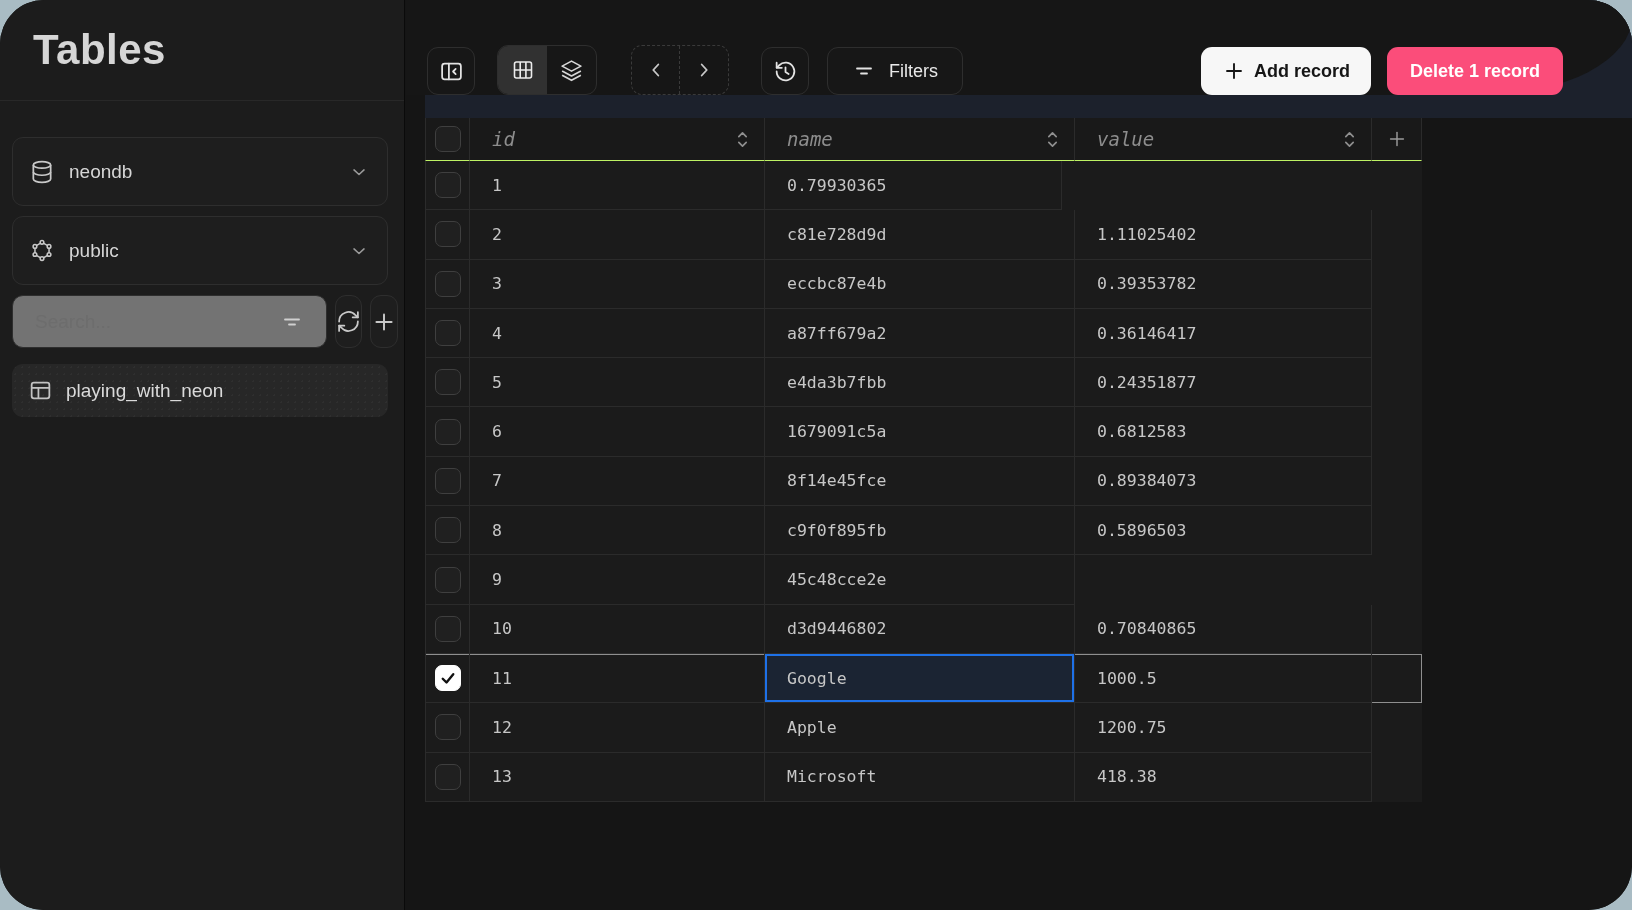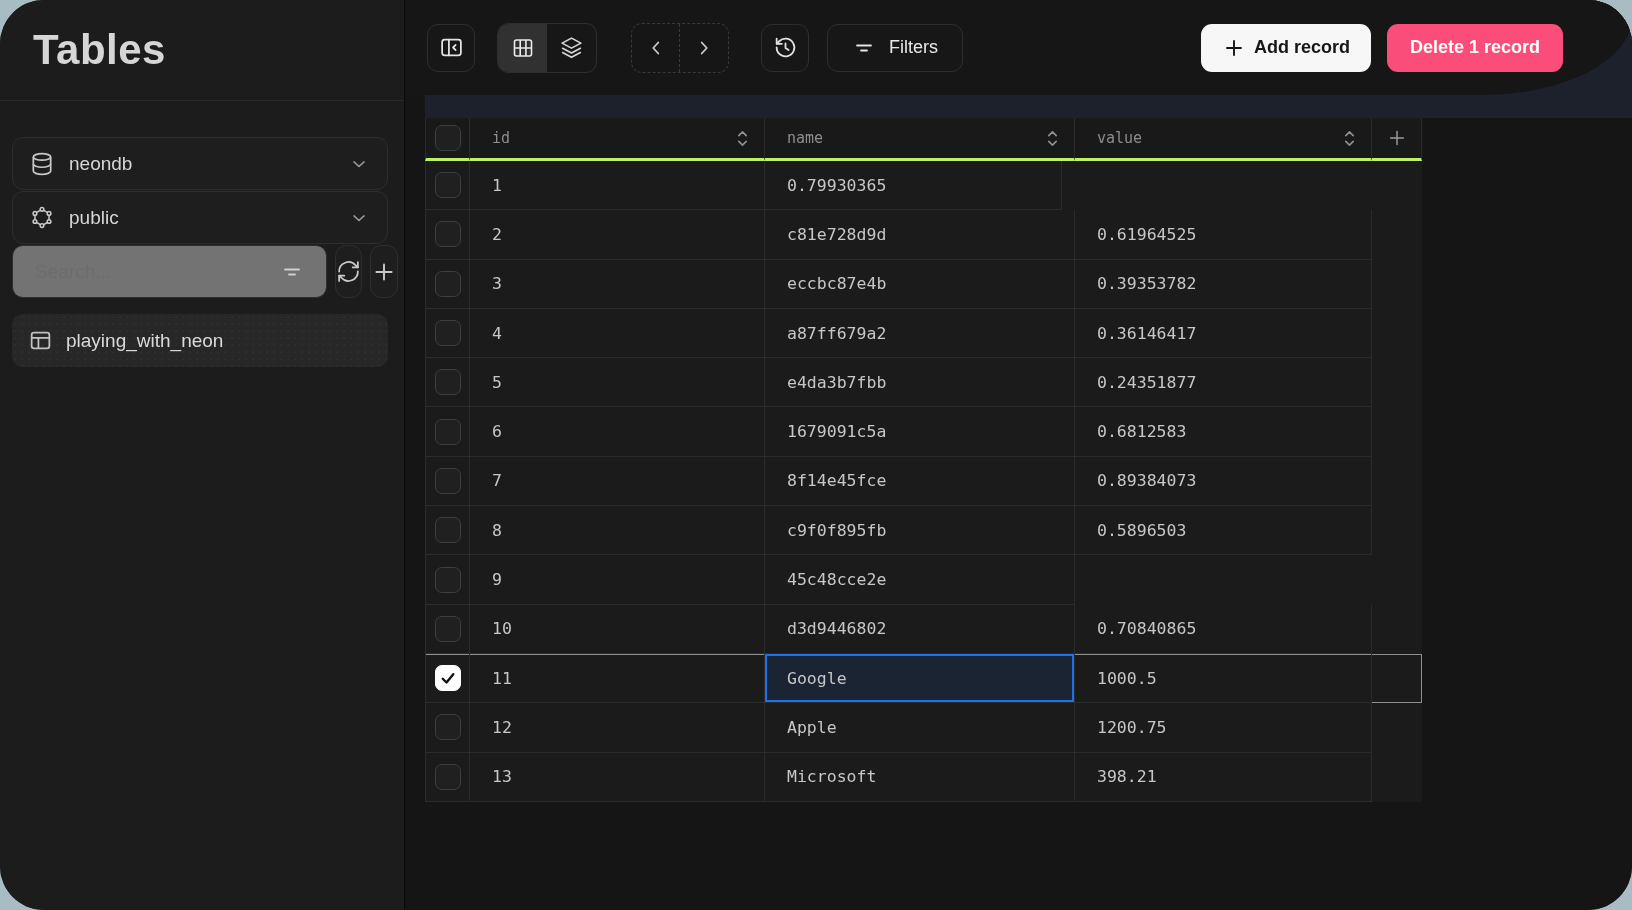--- a/index.html
+++ b/index.html
@@ -4,57 +4,57 @@
 <style>
   * { margin:0; padding:0; box-sizing:border-box; }
   html,body { width:1632px; height:910px; background:#a9bcc4; font-family:"Liberation Sans", sans-serif; }
   .window { position:relative; width:1632px; height:910px; border-radius:44px; overflow:hidden; background:#151515; }
 
   
   .sidebar { position:absolute; left:0; top:0; width:405px; height:910px; background:#1c1c1c; border-right:1px solid #0a0a0a; }
   .sidebar-header { height:101px; display:flex; align-items:center; padding-left:33px; border-bottom:1px solid #282828; }
   .sidebar-title { font-size:42px; font-weight:700; color:#d6d6d6; letter-spacing:0.5px; }
   .sidebar-body { padding:36px 16px 0 12px; display:flex; flex-direction:column; }
-  .side-select { height:53px; border:1px solid #2e2e2e; border-radius:11px; background:#1e1e1e; display:flex; align-items:center; padding:0 18px 0 16px; margin-bottom:1px; cursor:pointer; }
+  .side-select { height:69px; border:1px solid #2e2e2e; border-radius:11px; background:#1e1e1e; display:flex; align-items:center; padding:0 18px 0 16px; margin-bottom:10px; cursor:pointer; }
   .side-select .lbl { font-size:19px; color:#d6d6d6; margin-left:14px; }
   .side-select .chev { margin-left:auto; }
   .icon { display:inline-flex; align-items:center; justify-content:center; color:#c9c9c9; flex:0 0 auto; }
   .search-row { display:flex; gap:8px; margin-top:0; }
   .search-box { flex:1; height:53px; border:1px solid #2e2e2e; border-radius:11px; background:#737373; display:flex; align-items:center; padding:0 22px; }
   .search-box input { flex:1; background:transparent; border:none; outline:none; color:#d6d6d6; font-size:19px; font-family:"Liberation Sans", sans-serif; }
   .search-box input::placeholder { color:#6d6d6d; }
   .sq-btn { width:53px; height:53px; border:1px solid #2e2e2e; border-radius:11px; background:#1e1e1e; display:flex; align-items:center; justify-content:center; color:#d9d9d9; cursor:pointer; }
   .table-item { margin-top:16px; height:53px; background:#272727; border-radius:11px; display:flex; align-items:center; padding:0 16px; cursor:pointer;
                 background-image:radial-gradient(rgba(255,255,255,0.04) 1px, transparent 1px); background-size:7px 7px; }
   .table-item .lbl { margin-left:13px; font-size:19px; font-weight:500; color:#dadada; }
 
   
   .main { position:absolute; left:406px; top:0; right:0; bottom:0; background:#151515; }
   .navy-corner { position:absolute; top:0; right:0; width:238px; height:118px; background:#1c212c; }
   .navy-band { position:absolute; left:19px; right:0; top:95px; height:23px; background:#1c212c; }
   .toolbar { position:absolute; left:0; top:0; right:0; height:95px; background:#161616; border-bottom-right-radius:150px 78px;
-             display:flex; align-items:center; padding:0 69px 0 21px; }
+             display:flex; align-items:flex-end; padding:0 69px 0 21px; }
   .tb-btn { height:48px; border:1px solid #2e2e2e; border-radius:11px; background:#171717; display:flex; align-items:center; justify-content:center; color:#e3e3e3; cursor:pointer; }
   .tb-icon { width:48px; }
   .tb-label { padding:0 24px; gap:13px; font-size:18px; color:#e9e9e9; }
   .seg { margin-left:22px; display:flex; border:1px solid #2e2e2e; border-radius:11px; overflow:hidden; background:#171717; }
   .seg > div { width:49px; height:48px; display:flex; align-items:center; justify-content:center; color:#e0e0e0; cursor:pointer; }
   .seg .active { background:#313131; }
   .nav-group { margin-left:34px; display:flex; border:1px dashed #3a3a3a; border-radius:11px; overflow:hidden; }
   .nav-group > div { width:48px; height:48px; display:flex; align-items:center; justify-content:center; color:#787878; cursor:pointer; }
   .nav-group > div:first-child { border-right:1px dashed #3a3a3a; }
   .ml32 { margin-left:32px; } .ml18 { margin-left:18px; }
   .right-group { margin-left:auto; display:flex; gap:16px; }
   .btn-add { height:48px; border-radius:11px; background:#f7f7f7; color:#161616; display:flex; align-items:center; gap:8px; padding:12px 21px; font-size:18px; font-weight:600; cursor:pointer; border:none; }
   .btn-delete { height:48px; border-radius:11px; background:#fb4d7a; color:#ffffff; display:flex; align-items:center; padding:0 23px; font-size:18px; font-weight:600; cursor:pointer; border:none; }
 
   
   .grid { position:absolute; left:19px; top:118px; font-family:"DejaVu Sans Mono", monospace; }
   .ghead { display:flex; height:43px; background:#191919; }
-  .ghead .cell { border-bottom:3px solid #bef264; color:#8d8d8d; font-size:15px; display:flex; align-items:center; }
+  .ghead .cell { border-bottom:1px solid #bef264; color:#8d8d8d; font-size:19px; display:flex; align-items:center;font-style:italic; }
   .grows .trow { display:flex; height:49.3px; background:#1b1b1b; position:relative; }
   .cell { border-right:1px solid #2b2b2b; display:flex; align-items:center; padding-left:22px; }
   .trow .cell { border-bottom:1px solid #2b2b2b; color:#c7c7c7; font-size:16.5px; }
   .c-cb  { width:45px; border-left:1px solid #2b2b2b; justify-content:center; padding-left:0; }
   .c-id  { width:295px; }
   .c-name{ width:310px; }
   .c-val { width:297px; }
   .c-plus{ width:50px; justify-content:center; padding-left:0; color:#9a9a9a; border-bottom:1px solid #2b2b2b; cursor:pointer; }
   .sort { margin-left:auto; margin-right:14px; display:flex; }
   .cbox { width:26px; height:26px; border:1.5px solid #3f3f3f; border-radius:7px; background:#202020; display:flex; align-items:center; justify-content:center; cursor:pointer; }
@@ -302,21 +302,21 @@
   </div>
 
   <div class="trow">
     <div class="cell c-cb">
       <div class="cbox">
         
       </div>
     </div>
     <div class="cell c-id">2</div>
     <div class="cell c-name">c81e728d9d</div>
-    <div class="cell c-val">0.61964525</div>
+    <div class="cell c-val">1.11025402</div>
   </div>
 
   <div class="trow">
     <div class="cell c-cb">
       <div class="cbox">
         
       </div>
     </div>
     <div class="cell c-id">3</div>
     <div class="cell c-name">eccbc87e4b</div>
@@ -424,19 +424,19 @@
   </div>
 
   <div class="trow">
     <div class="cell c-cb">
       <div class="cbox">
         
       </div>
     </div>
     <div class="cell c-id">13</div>
     <div class="cell c-name">Microsoft</div>
-    <div class="cell c-val">398.21</div>
+    <div class="cell c-val">418.38</div>
   </div>
 </div>
     </div>
 
   </div>
 </div>
 
 </body></html>

